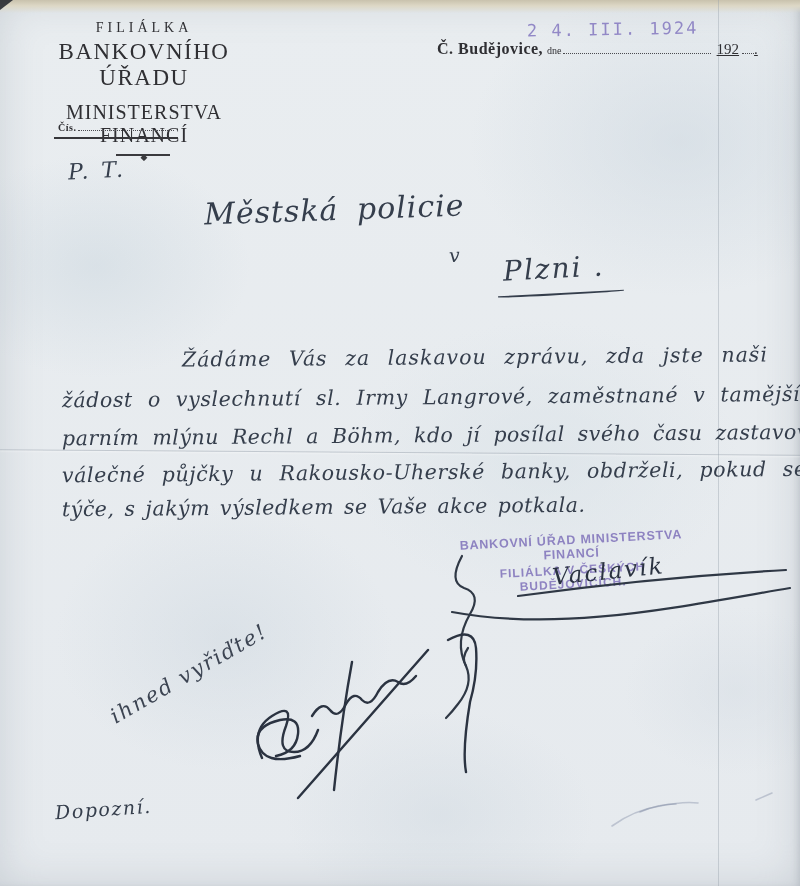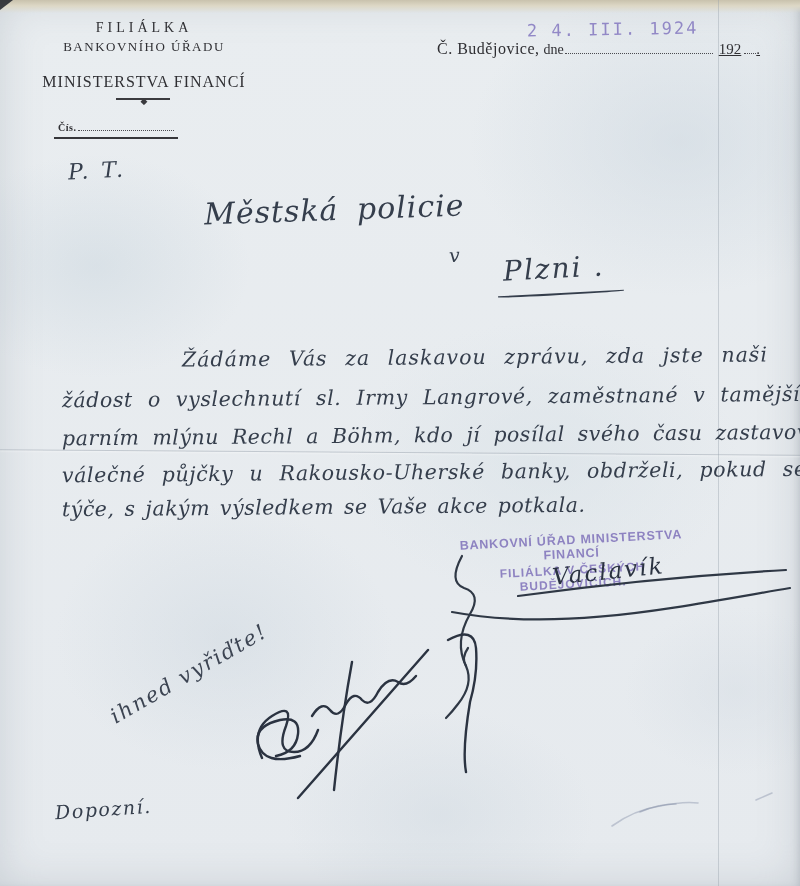--- a/index.html
+++ b/index.html
@@ -37,35 +37,35 @@
     background:#23272e;opacity:.88;
     clip-path:polygon(0 0,100% 0,0 100%);
   }
   .fold{position:absolute;pointer-events:none;}
   .fold-h{left:0;top:452px;width:800px;height:1px;background:rgba(148,158,168,.45);
     box-shadow:0 1px 2px rgba(255,255,255,.6); transform:rotate(.4deg);}
   .fold-v{left:718px;top:0;width:1px;height:886px;background:rgba(150,160,170,.4);}
   
   .letterhead{position:absolute;left:28px;top:20px;width:232px;text-align:center;color:var(--print);}
   .lh1{font-size:14px;letter-spacing:4px;margin-bottom:3px;}
-  .lh2{font-size:13px;letter-spacing:1.5px;margin-bottom:18px;}
-  .lh3{font-size:16px;letter-spacing:1px;}
+  .lh2{font-size:23px;letter-spacing:1.5px;margin-bottom:10px;}
+  .lh3{font-size:20px;letter-spacing:1px;}
   .ornament{position:relative;height:14px;margin-top:4px;}
   .orn-line{position:absolute;left:88px;top:3px;width:54px;height:2px;background:#3a3a3e;}
   .orn-glyph{position:absolute;left:0;right:0;top:1px;font-size:9px;color:#3a3a3e;line-height:10px;}
   
   .cis{position:absolute;left:58px;top:118px;font-size:10px;color:var(--print);}
   .cis-label{font-weight:bold;letter-spacing:.5px;}
   .dotted{display:inline-block;border-bottom:1.6px dotted #4b4b50;vertical-align:baseline;height:12px;}
   .dotted-cis{width:96px;margin-left:2px;}
   .cis-underline{position:absolute;left:-4px;top:19px;width:124px;height:1.6px;background:#36363a;}
   
   .dateline{position:absolute;left:437px;top:40px;font-size:16px;color:var(--print);white-space:nowrap;}
-  .place{font-weight:normal;letter-spacing:.5px;text-align:right;}
-  .dne{font-size:14px;margin-left:4px;}
+  .place{font-weight:bold;letter-spacing:.5px;text-align:right;}
+  .dne{font-size:10px;margin-left:4px;}
   .dotted-date{width:148px;margin:0 6px 0 1px;}
   .year{font-size:15px;text-decoration:underline;}
   .dotted-year{width:12px;margin-left:3px;}
   
   .date-stamp{
     position:absolute;left:527px;top:19px;width:180px;
     font-family:"DejaVu Sans Mono", monospace;
     font-size:17px;letter-spacing:2px;color:var(--stamp-purple);
     opacity:.85;transform:rotate(-1deg);
   }

